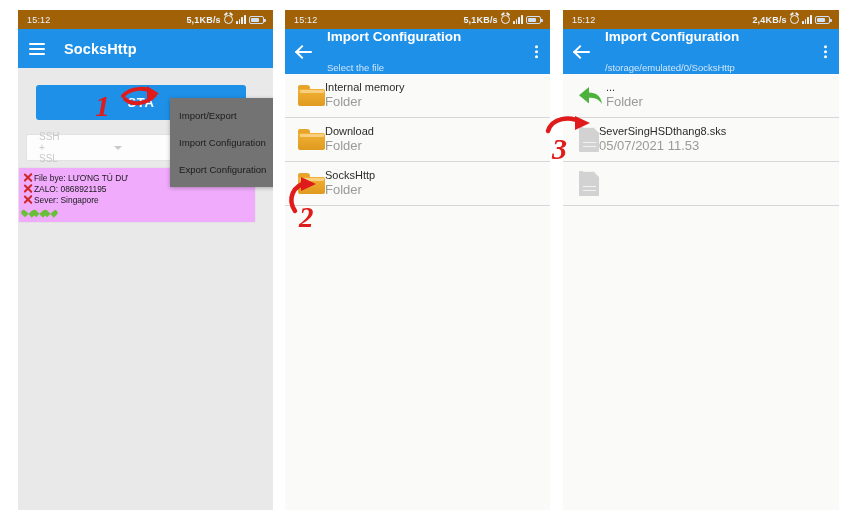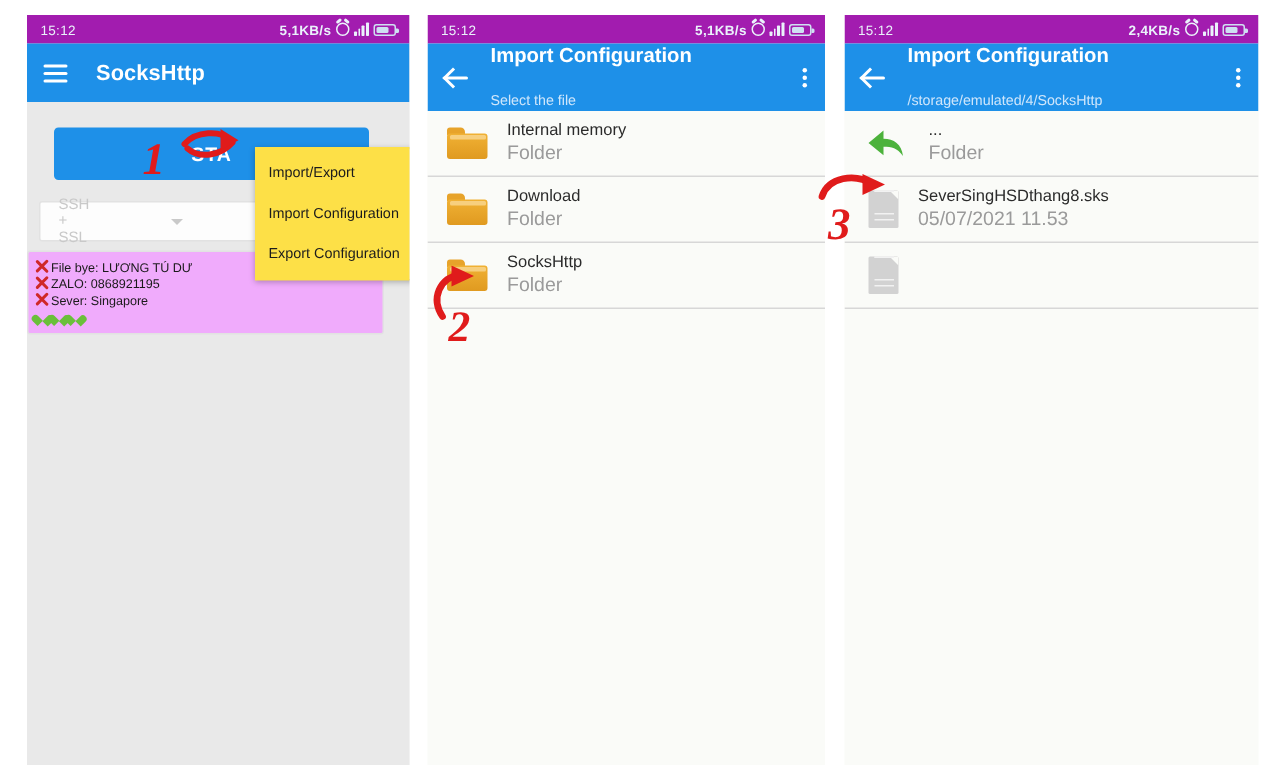--- a/index.html
+++ b/index.html
@@ -13,21 +13,21 @@
   .stage{position:absolute;inset:0;}
 
   
   .panel{position:absolute;top:10px;overflow:hidden;}
   .panel-1{left:18px;width:255px;height:500px;background:#e9e9e9;}
   .panel-2{left:285px;width:265px;height:500px;background:#fafbf8;}
   .panel-3{left:563px;width:276px;height:500px;background:#fafbf8;}
 
   
   .statusbar{
-    height:19px;background:#a21caf;color:#eaf2fb;
+    height:19px;background:#a16207;color:#eaf2fb;
     display:flex;align-items:center;justify-content:space-between;
     padding:0 9px;font-size:9px;letter-spacing:.2px;gap:25px;
   }
   .status-right{display:flex;align-items:center;gap:3px;}
   .sb-speed{font-size:9px;font-weight:600;}
   .sb-ic{display:inline-block;}
   .alarm{
     width:9px;height:9px;border:1.6px solid #eaf2fb;border-radius:50%;
     position:relative;box-sizing:border-box;
   }
@@ -119,33 +119,33 @@
   }
   .heart:before,.heart:after{
     content:"";position:absolute;top:0;width:4.6px;height:7.4px;
     background:#6abf3a;border-radius:4.6px 4.6px 0 0;
   }
   .heart:before{left:4.3px;transform:rotate(45deg);transform-origin:0 100%;}
   .heart:after{left:0;transform:rotate(-45deg);transform-origin:100% 100%;}
 
   
   .menu{
-    position:absolute;left:152px;top:30px;width:120px;background:#fde047;
+    position:absolute;left:152px;top:30px;width:120px;background:#737373;
     box-shadow:0 1px 4px rgba(0,0,0,.28);z-index:40;padding:4px 0;
   }
   .menu-item{
     font-size:9.6px;color:#1c1c1c;padding:8px 9px;white-space:nowrap;cursor:pointer;
   }
 
   
   .row{
     display:flex;align-items:center;height:44px;padding:0 0 0 13px;
     border-bottom:1px solid #d7d7d7;box-sizing:border-box;background:#fafbf8;
   }
-  .row .labels{display:flex;flex-direction:column;justify-content:center;margin-left:13px;line-height:1.15;}
+  .row .labels{display:flex;flex-direction:column;justify-content:center;line-height:1.15;}
   .row .name{font-size:11px;color:#2b2b2b;}
   .row .meta{font-size:13px;color:#9a9a9a;margin-top:2px;}
 
   .folder-ic{width:27px;height:21px;position:relative;flex:0 0 auto;}
   .folder-ic .tab{
     position:absolute;left:0;top:0;width:12px;height:5px;background:#e7a32a;border-radius:2px 3px 0 0;
   }
   .folder-ic .body{
     position:absolute;left:0;top:3.5px;width:27px;height:17.5px;
     background:linear-gradient(#f0b134,#e09a20);border-radius:2px;
@@ -332,21 +332,21 @@
         <span class="sb-ic batt">
             <span></span>
           </span>
       </span>
     </div>
 
     <div class="appbar-2">
       <span class="backarrow"></span>
       <span class="ab-texts">
         <span class="ab-title">Import Configuration</span>
-        <span class="ab-sub">/storage/emulated/4/SocksHttp</span>
+        <span class="ab-sub">/storage/emulated/0/SocksHttp</span>
       </span>
       <span class="kebab">
           <i></i>
           <i></i>
           <i></i>
         </span>
     </div>
 
     <div>
       <div class="row">

